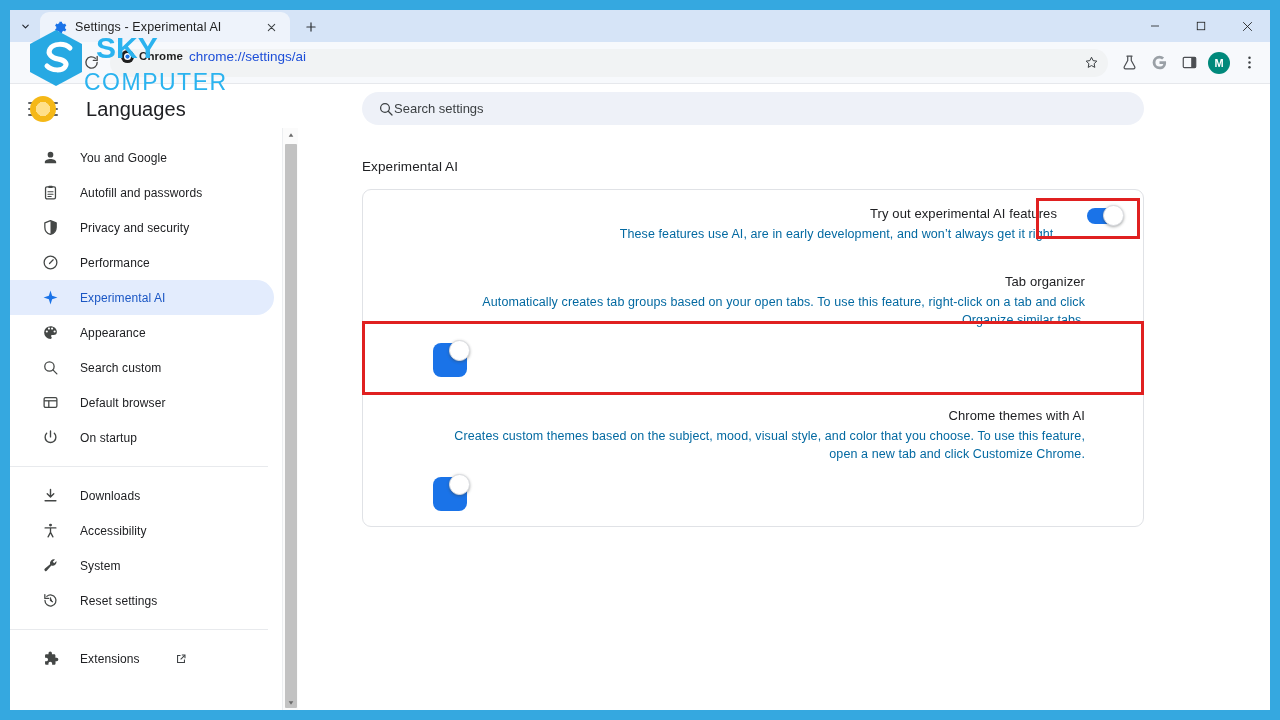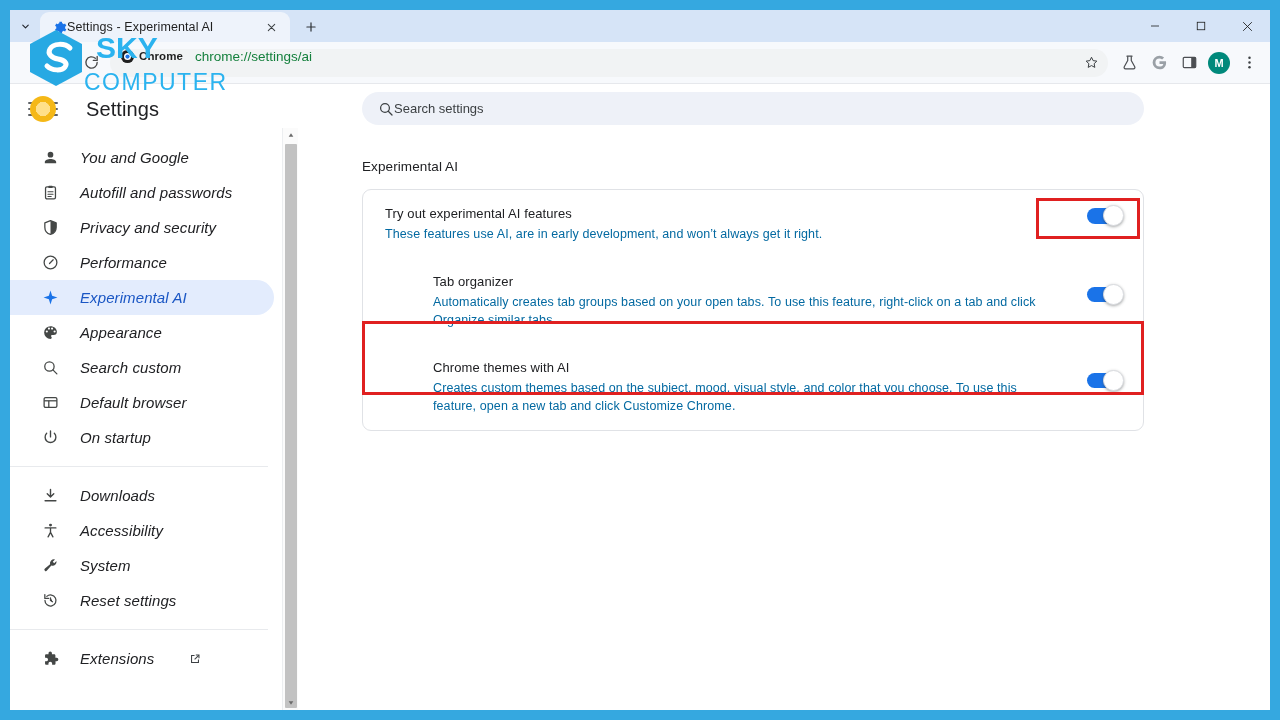--- a/index.html
+++ b/index.html
@@ -19,21 +19,21 @@
   #tabstrip {
     position: absolute; left: 0; top: 0; width: 1260px; height: 32px;
     background: #d6e4f7;
     display: flex; align-items: flex-end;
   }
   .tab-chevron {
     width: 30px; height: 32px; display: flex; align-items: center; justify-content: center;
     color: #20232a; font-size: 12px;
   }
   .tab {
-    display: flex; align-items: center; 
+    display: flex; align-items: center; gap: 8px;
     height: 30px; padding: 0 10px 0 12px;
     background: #eef3fb; border-radius: 9px 9px 0 0;
     min-width: 250px;
   }
   .tab-favicon { width: 15px; height: 15px; flex: 0 0 15px; display: block; }
   .tab-title {
     flex: 1 1 auto; font-size: 12.5px; color: #1f1f1f; white-space: nowrap;
     overflow: hidden; text-overflow: ellipsis; letter-spacing: .1px;
   }
   .tab-close { width: 18px; height: 18px; display: flex; align-items: center; justify-content: center;
@@ -55,21 +55,21 @@
   .nav-btn { width: 30px; height: 30px; display: flex; align-items: center; justify-content: center;
              color: #4a4a4a; }
   #omnibox {
     flex: 1 1 auto; height: 28px; margin: 0 6px 0 4px;
     background: #f1f3f4; border-radius: 14px;
     display: flex; align-items: flex-start; padding: 0 6px 0 10px; gap: 6px;
     position: relative;
   }
   .chrome-chip { display: flex; align-items: center; gap: 4px; flex: 0 0 auto; }
   .chip-label { font-size: 11.5px; color: #1f1f1f; font-weight: 700; letter-spacing: .1px; }
-  #url { font-size: 13.5px; color: #15803d; white-space: nowrap; margin-left: 6px; }
+  #url { font-size: 13.5px; color: #1d4ed8; white-space: nowrap; }
   .star-btn { position: absolute; right: 6px; top: 3px; width: 22px; height: 22px;
               display: flex; align-items: center; justify-content: center; }
   .tb-icon { width: 30px; height: 30px; display: flex; align-items: center; justify-content: center;
              flex: 0 0 30px; color: #4b4e52; }
   .avatar { width: 22px; height: 22px; border-radius: 50%; background: #00897b;
             color: #fff; font-size: 11px; font-weight: 700; display: flex;
             align-items: center; justify-content: center; }
   
   #settings-header {
     position: absolute; left: 0; top: 74px; width: 1260px; height: 50px;
@@ -92,21 +92,21 @@
   #sidebar {
     position: absolute; left: 0; top: 118px; width: 272px; bottom: 0;
     background: #ffffff; padding-top: 12px;
   }
   .nav-item {
     display: flex; align-items: center; height: 35px; padding-left: 30px;
     border-radius: 0 18px 18px 0; margin-right: 8px; gap: 20px;
   }
   .nav-item .ni-icon { width: 20px; flex: 0 0 20px; display: flex; align-items: center;
                        justify-content: center; color: #444746; }
-  .nav-item .ni-label { font-size: 15px; color: #202124; letter-spacing: .1px; white-space: nowrap; font-style: italic; }
+  .nav-item .ni-label { font-size: 12px; color: #202124; letter-spacing: .1px; white-space: nowrap; }
   .nav-item.selected { background: #e3ecfd; }
   .nav-item.selected .ni-icon { color: #1a73e8; }
   .nav-item.selected .ni-label { color: #1a56c4; font-weight: 500; }
   .nav-sep { height: 1px; background: #e8eaed; margin: 11px 14px 11px 0; }
   .ext-link { margin-left: 14px; display: flex; align-items: center; color: #3c4043; }
   
   #sb-scroll { position: absolute; left: 272px; top: 118px; width: 16px; bottom: 0;
                background: #fbfbfb; border-left: 1px solid #eceef0; }
   .sb-arrow { width: 16px; height: 14px; display: flex; align-items: center;
               justify-content: center; color: #6b6b6b; font-size: 8px; }
@@ -114,26 +114,27 @@
               background: #c2c2c2; border-radius: 1px; }
   
   #main { position: absolute; left: 289px; top: 124px; right: 0; bottom: 0;
           background: #ffffff; overflow: hidden; }
   #section-title { position: absolute; left: 63px; top: 25px; font-size: 13.5px;
                    color: #202124; letter-spacing: .1px; }
   #card {
     position: absolute; left: 63px; top: 55px; width: 782px;
     background: #ffffff; border: 1px solid #e0e2e6; border-radius: 9px;
     overflow: visible;
+    text-align: right;
   }
   .row { display: flex; align-items: flex-start; padding: 15px 22px 15px 22px; position: relative; }
   .row-text { flex: 1 1 auto; padding-right: 30px; }
   .row-title { font-size: 13px; color: #202124; line-height: 18px; letter-spacing: .1px; }
   .row-desc { font-size: 12.5px; color: #0369a1; line-height: 18px; margin-top: 2px; letter-spacing: .1px; }
-  .row.sub { padding-left: 70px; }
+  .row.sub { padding-left: 70px; flex-direction: column; }
   .row.sub .row-text { padding-right: 36px; }
   .toggle { flex: 0 0 34px; width: 34px; height: 15px; border-radius: 8px;
             background: #1a73e8; position: relative; margin-top: 3px; }
   .toggle .knob { position: absolute; right: -3px; top: -3px; width: 21px; height: 21px;
                   border-radius: 50%; background: #ffffff;
                   box-shadow: 0 1px 3px rgba(60,64,67,.45); border: 1px solid #dadce0; }
   .toggle.big { width: 36px; height: 16px; }
   
   .redbox { position: absolute; border: 3px solid #e02020; pointer-events: none; }
   #red-toggle { left: 1026px; top: 188px; width: 104px; height: 41px; z-index: 5; }
@@ -245,21 +246,21 @@
     </div>
   </div>
 
   <div id="settings-header">
     <div id="hamburger">
       <i></i>
       <i></i>
       <i></i>
       <span id="menu-badge"></span>
     </div>
-    <div id="settings-title">Settings</div>
+    <div id="settings-title">Languages</div>
   </div>
 
   <div id="search-wrap">
     <div id="search-box">
       <svg width="16" height="16" viewBox="0 0 24 24">
         <circle cx="10.5" cy="10.5" r="6.6" fill="none" stroke="#3c4043" stroke-width="1.9"></circle>
         <path d="M15.4 15.4L21 21" stroke="#3c4043" stroke-width="1.9" stroke-linecap="round"></path>
       </svg>
       <span id="search-placeholder">Search settings</span>
     </div>

